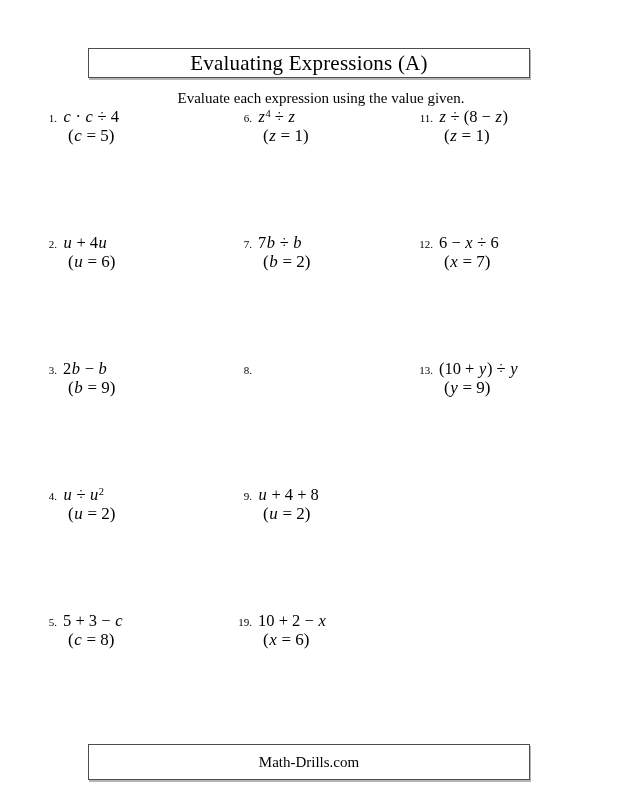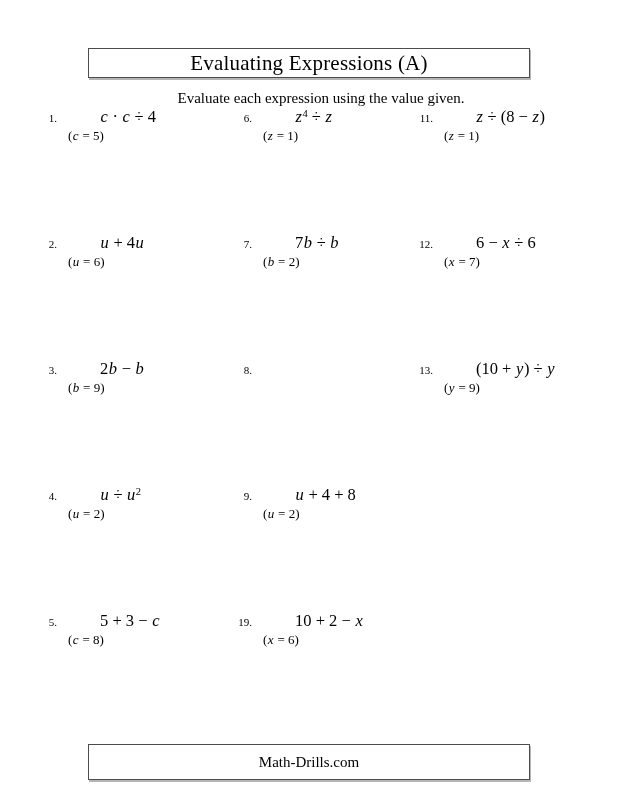--- a/index.html
+++ b/index.html
@@ -34,22 +34,22 @@
     grid-template-columns: 195px 181px 176px;
     grid-template-rows: repeat(5, 126px);
     grid-auto-flow: column;
   }
   .problem { display: flex; align-items: flex-start; }
   .pnum {
     flex: 0 0 24px; width: 24px; text-align: right;
     font-size: 11px; padding-top: 3.5px;
   }
   .pbody { margin-left: 6px; }
-  .expr { font-size: 16.5px; line-height: 18px; white-space: nowrap; margin-left: 37px; }
-  .val  { font-size: 13px; line-height: 19px; white-space: nowrap; padding-left: 5px; }
+  .expr { font-size: 16.5px; line-height: 18px; white-space: nowrap; }
+  .val  { font-size: 17px; line-height: 19px; white-space: nowrap; padding-left: 5px; }
   .expr i, .val i { font-style: italic; padding: 0 0.5px; }
   .expr sup { font-size: 10.5px; line-height: 0; vertical-align: 5px; }
 </style>
 </head>
 <body>
 
 <div class="page">
 
   <div class="banner title-box">
     <span class="txt">Evaluating Expressions (A)</span>

